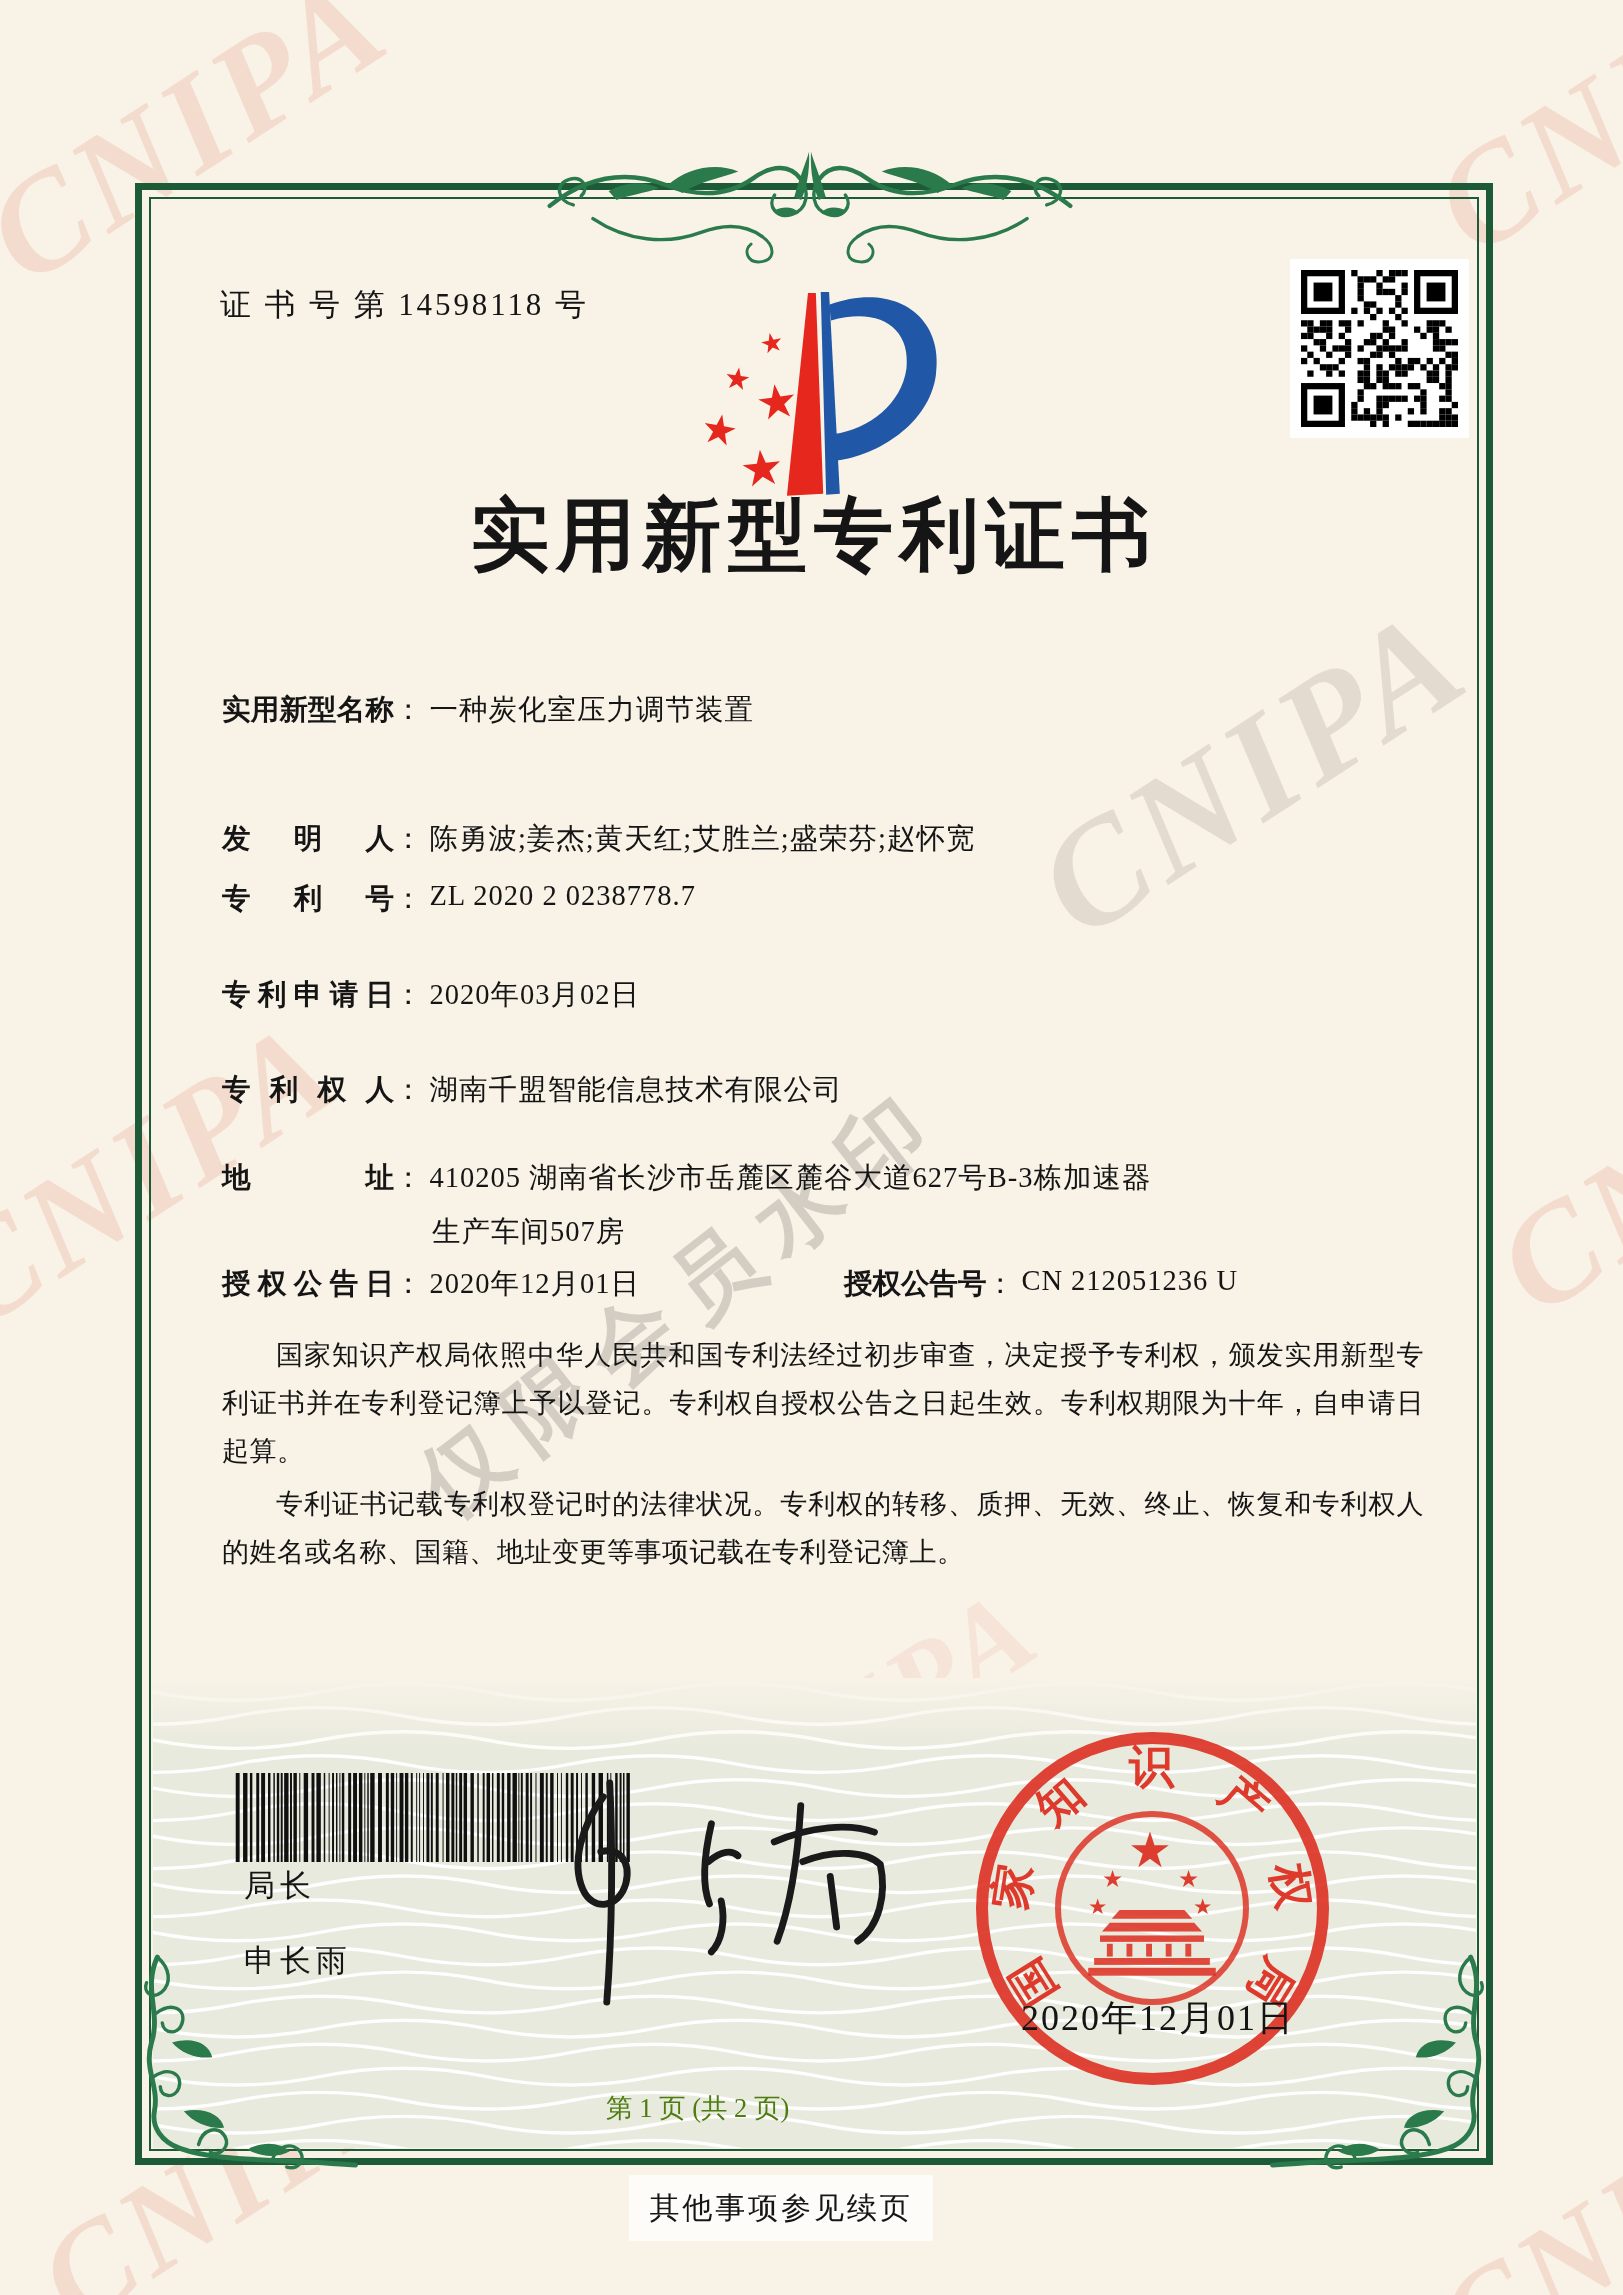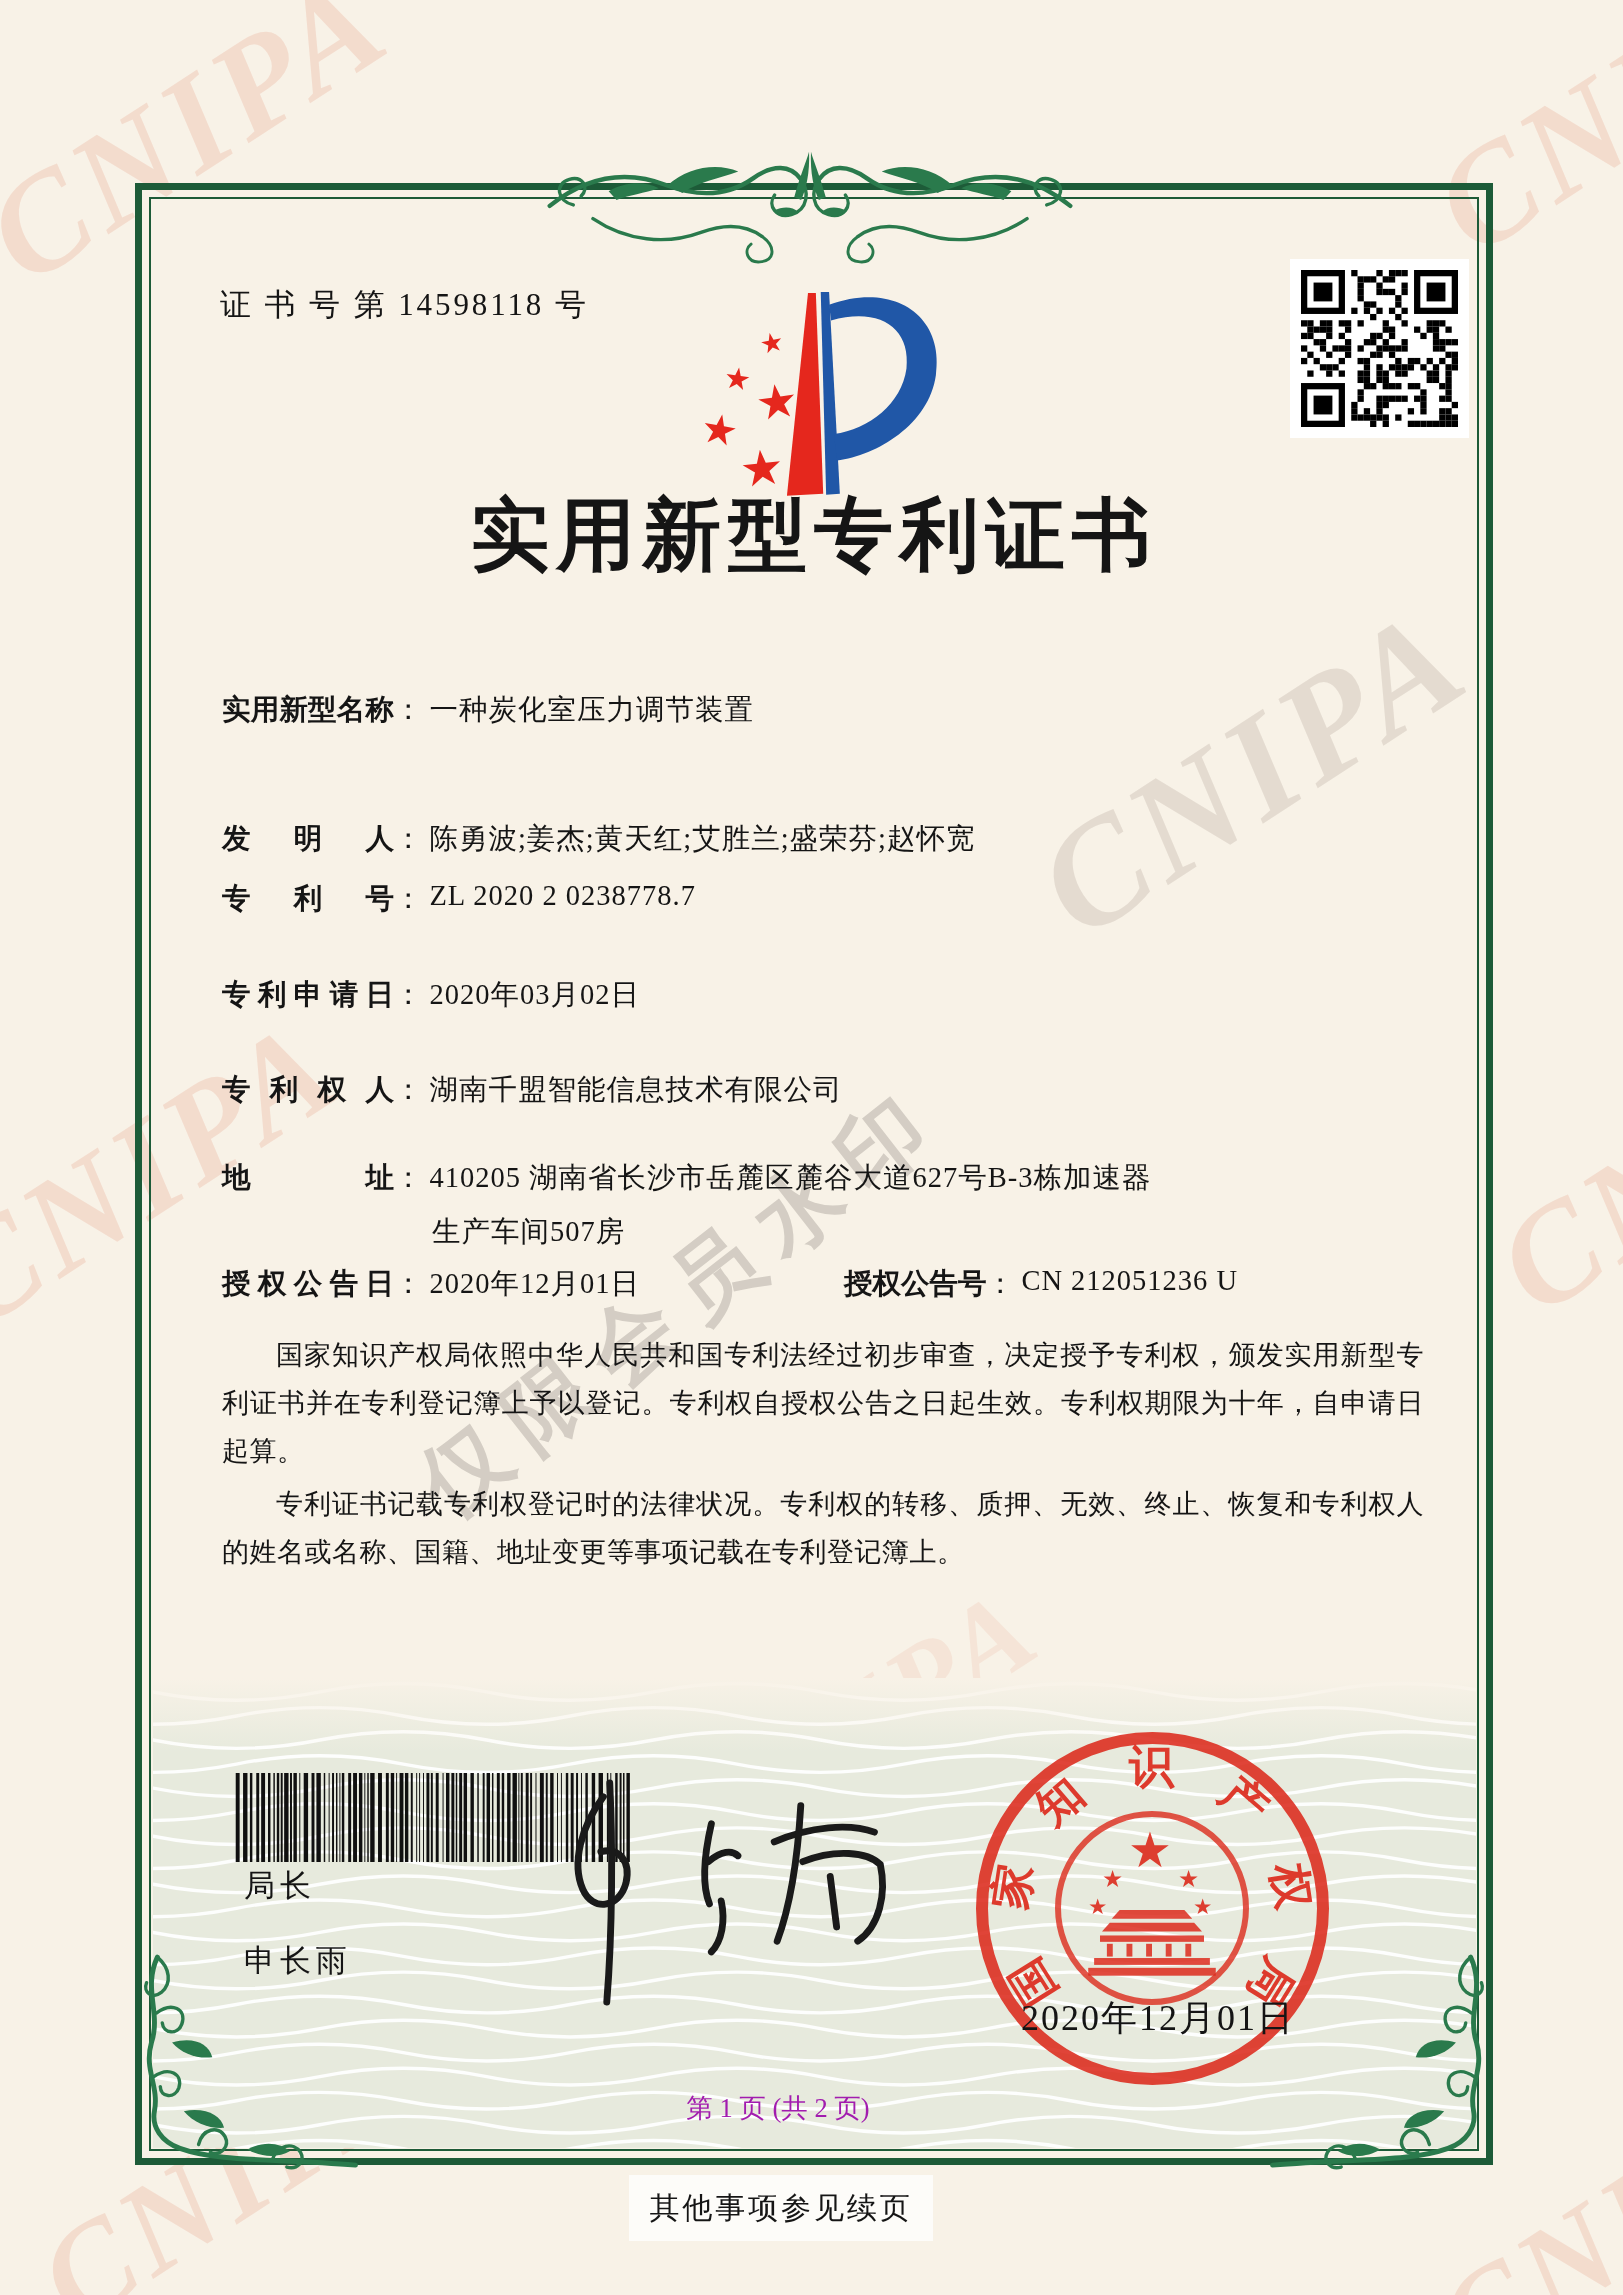--- a/index.html
+++ b/index.html
@@ -64,22 +64,22 @@
     border:12.8px solid rgba(220,42,28,.88); border-radius:50%; box-sizing:border-box; z-index:6;
   }
   .seal-ch{position:absolute; width:49px; height:49px; display:flex; align-items:center;
     justify-content:center; font-size:45px; font-weight:700; color:rgba(220,42,28,.92);}
   #emblem{position:absolute; left:61px; top:61px; width:206px; height:206px;}
   #emblem-ring{position:absolute; left:5.9px; top:5.9px; right:5.9px; bottom:5.9px;
     border:6.4px solid rgba(220,42,28,.8); border-radius:50%;}
   .emb-star{position:absolute; color:rgba(220,42,28,.9); line-height:1;}
   #seal-date{position:absolute; left:991px; top:1994px; width:334px; text-align:center;
     font-size:36px; letter-spacing:2px; color:#141414; z-index:7;}
-  #page-info{position:absolute; left:606px; top:2090px; width:344px; text-align:center;
-    font-size:26.5px; z-index:5; color:#a21caf;}
+  #page-info{position:absolute; left:606px; top:2090px; width:344px; 
+    font-size:26.5px; z-index:5; color:#4d7c0f;}
   #note-box{position:absolute; left:629px; top:2175px; width:304px; height:66px;
     background:#fdfcf9; display:flex; align-items:center; justify-content:center; z-index:5;}
   #note-box span{font-size:30px; letter-spacing:2.9px;}
 </style>
 </head>
 <body>
 
 <div id="page">
 
   <span class="wm" style="left:-34px; top:49px; font-size:137px;">CNIPA</span>

